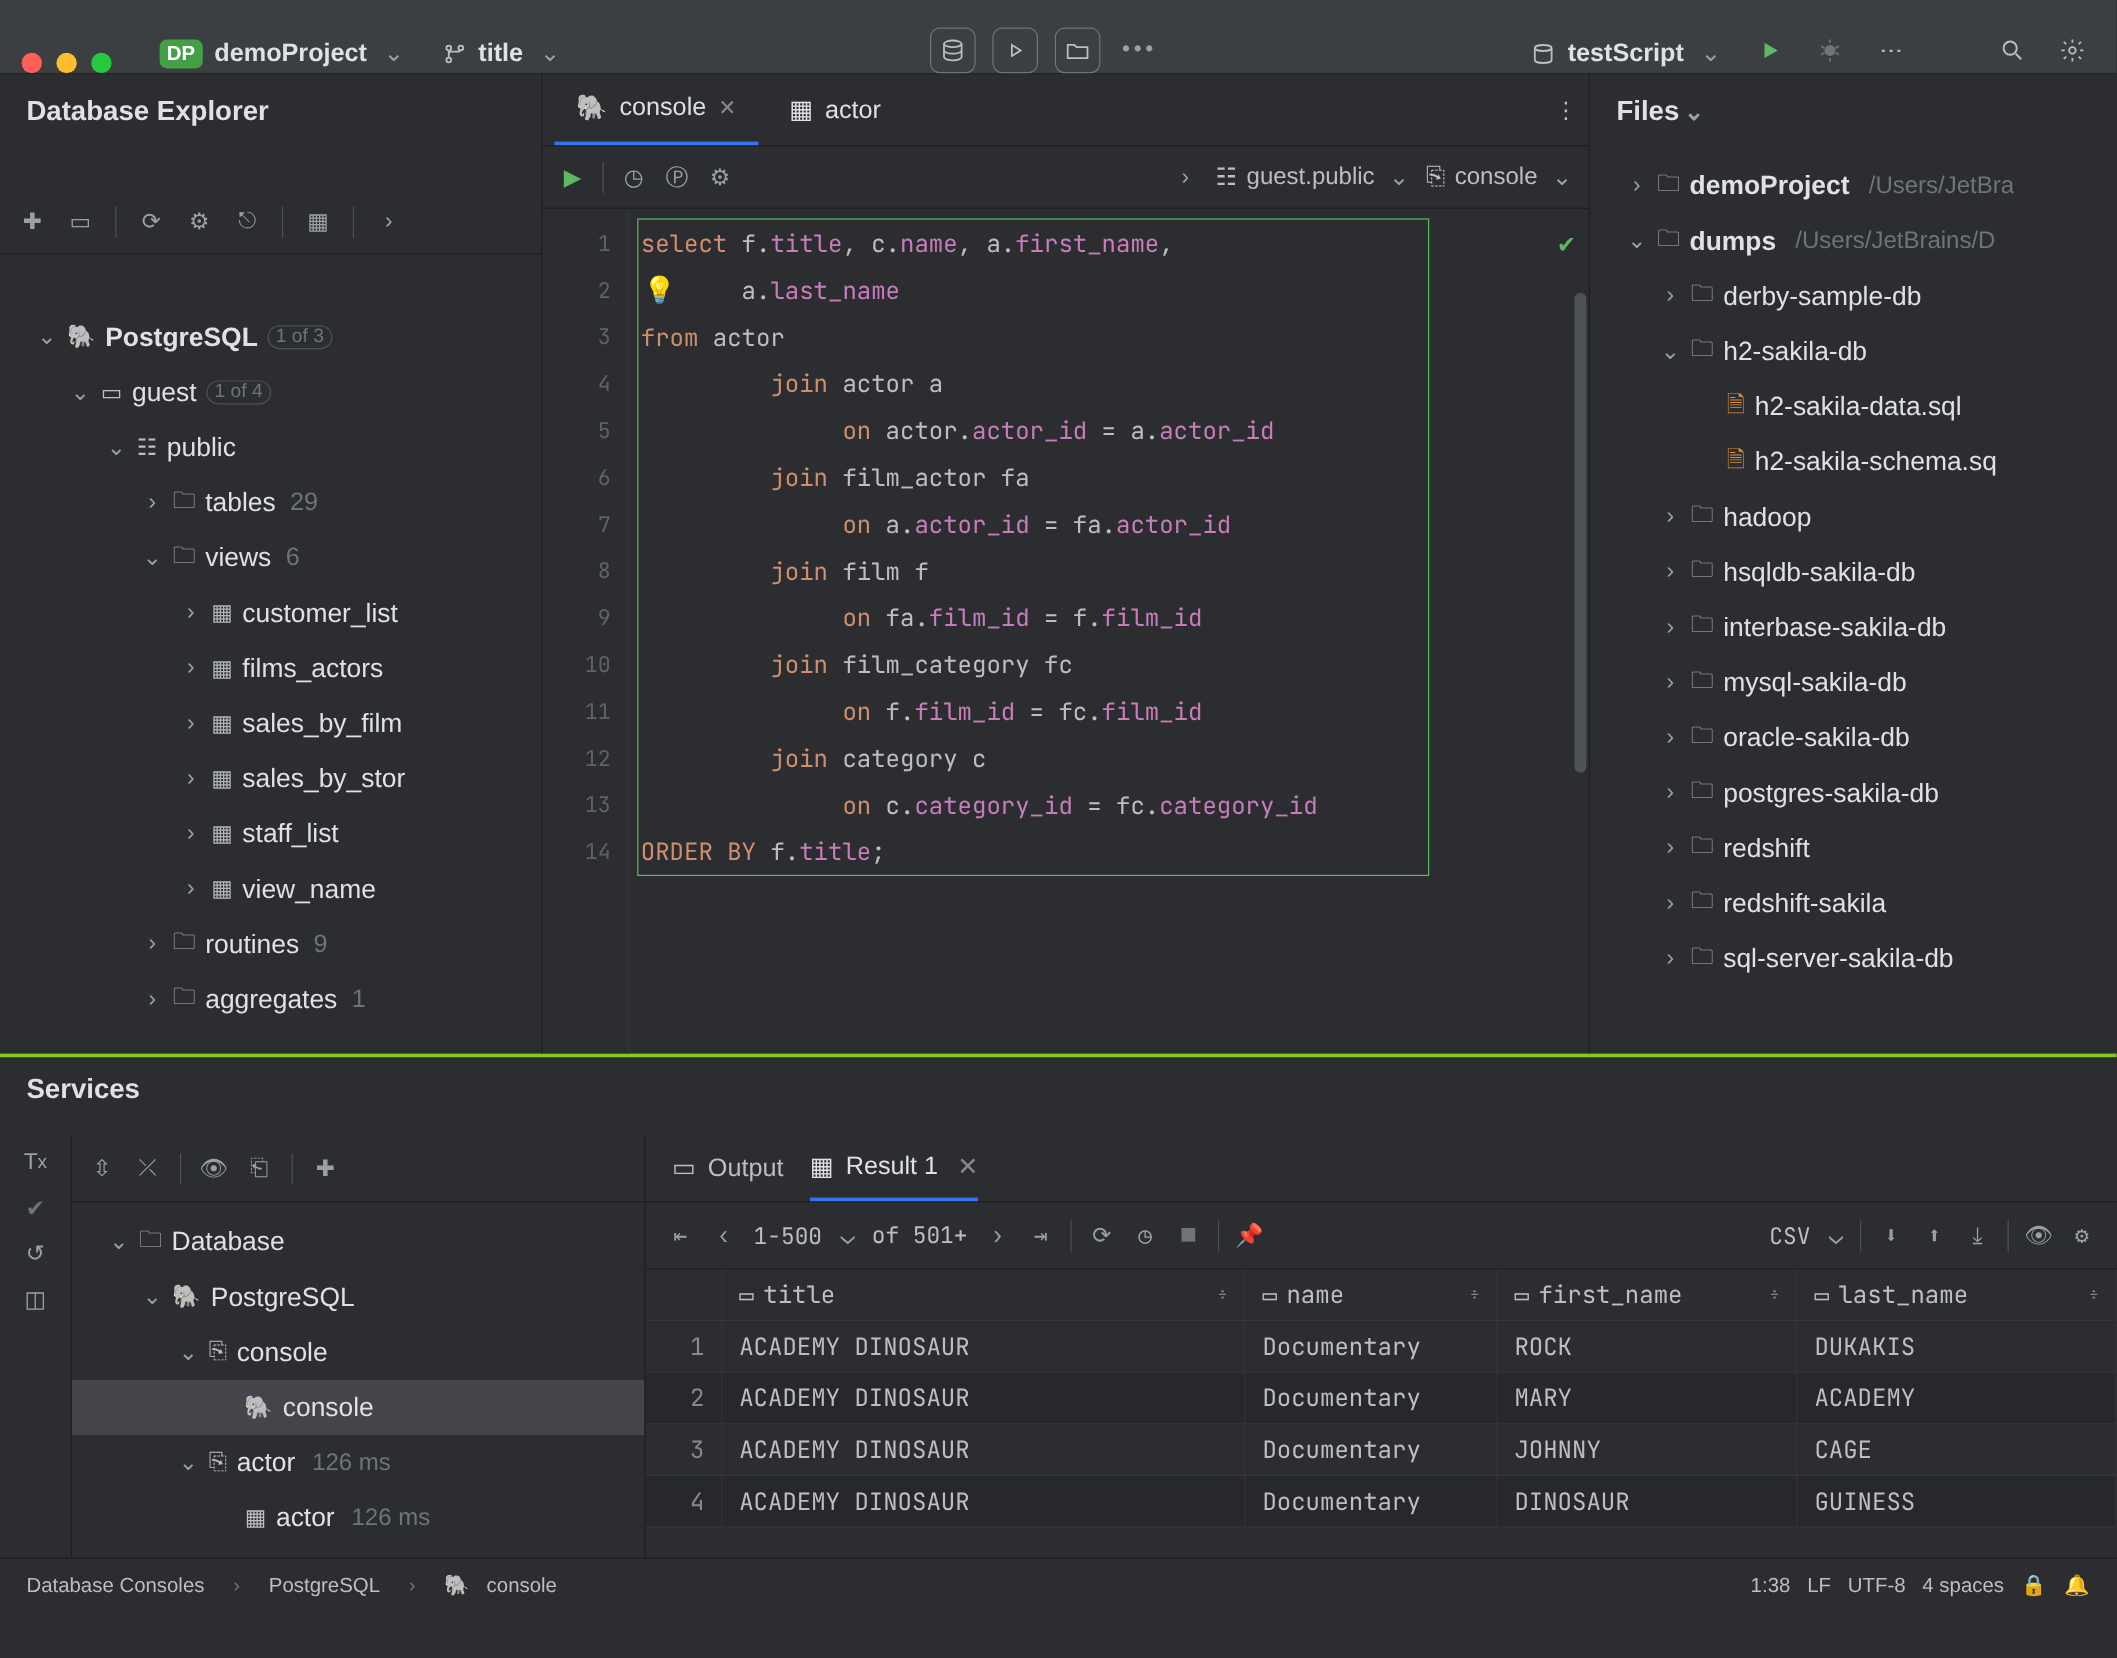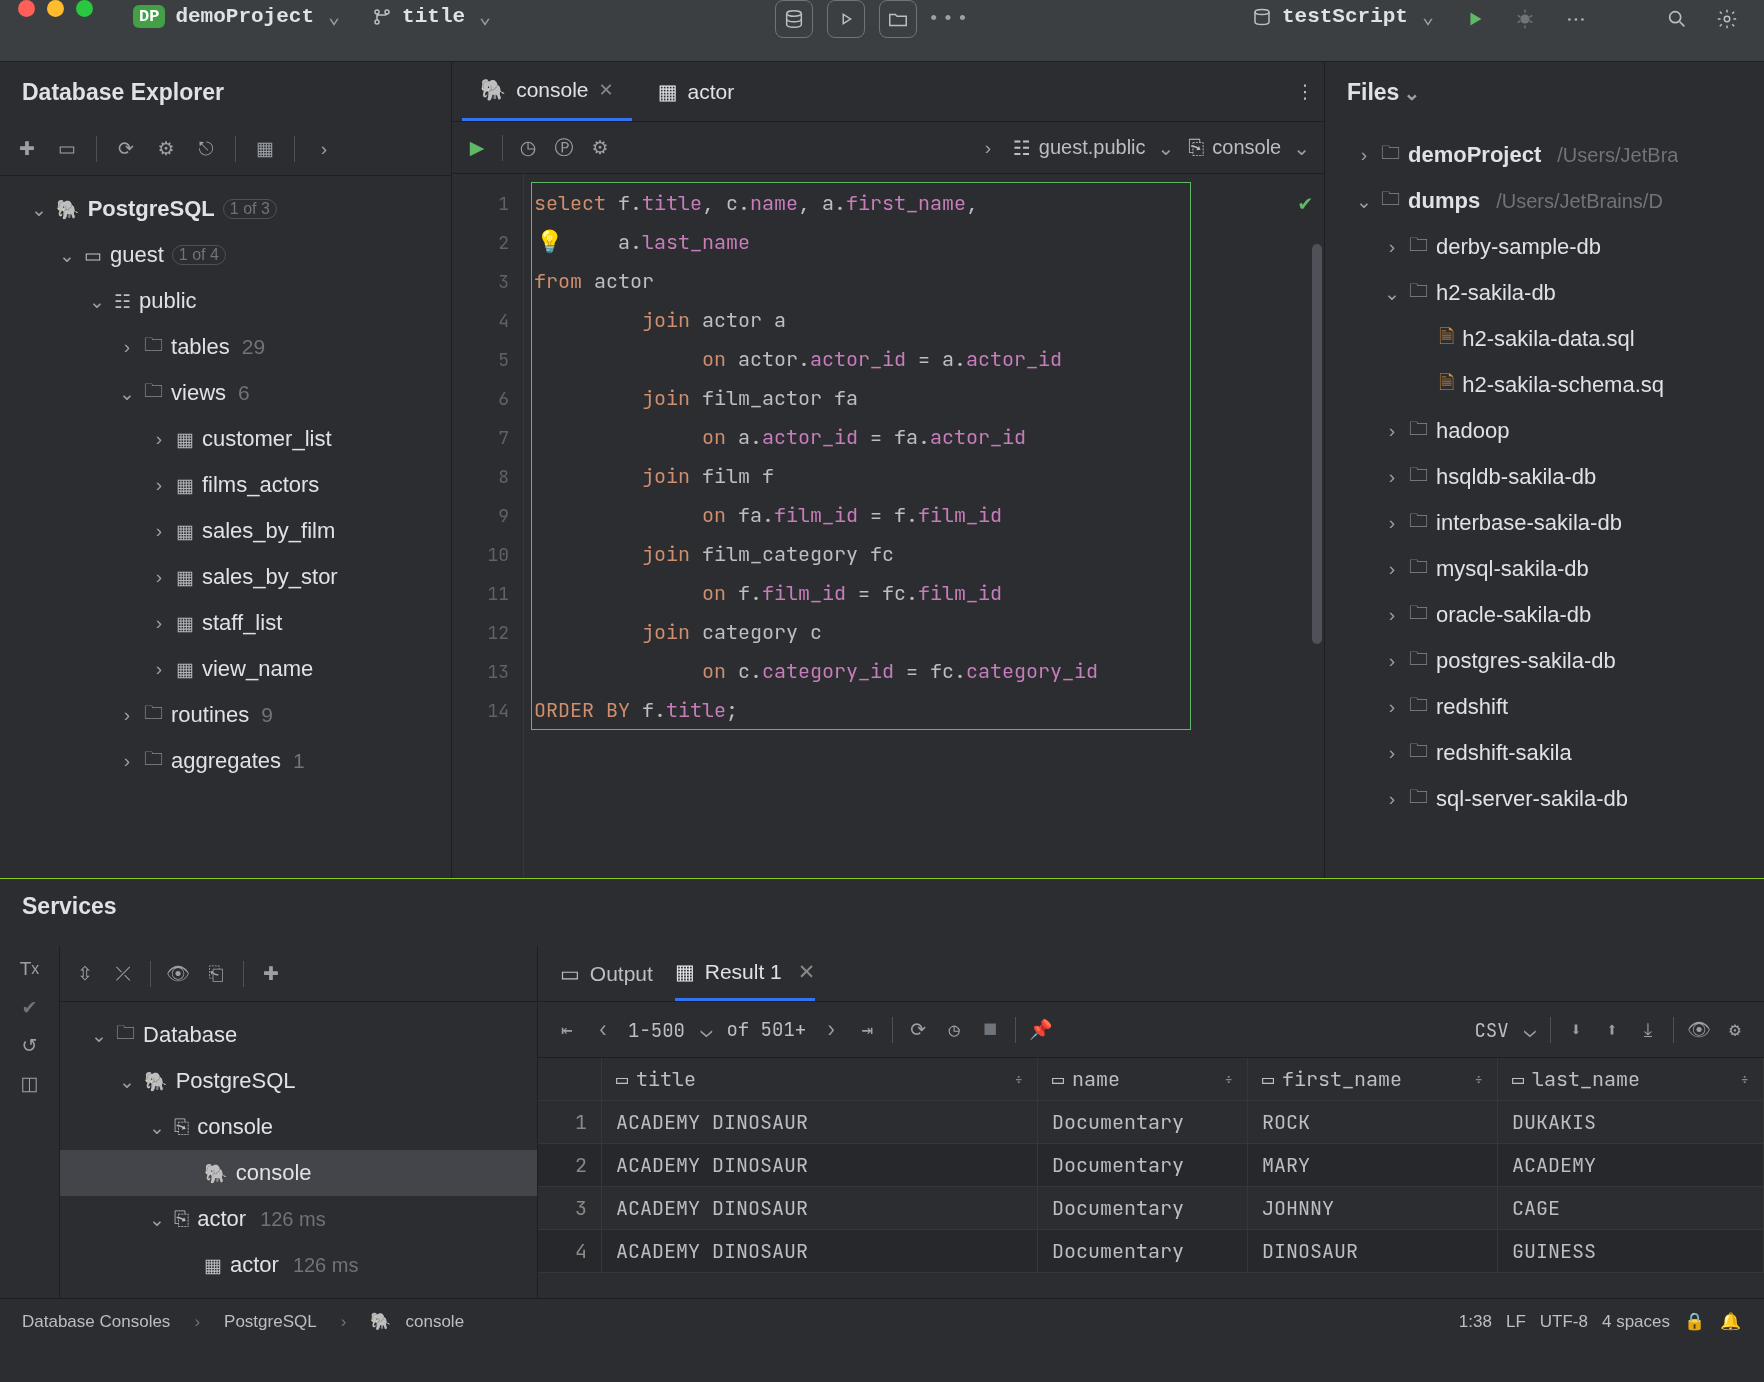--- a/index.html
+++ b/index.html
@@ -10,25 +10,24 @@
   color: #bcbec4;
   font-size: 19px;
 }
 .mono { font-family: "JetBrains Mono", "Menlo", "Consolas", monospace; }
 
 
 .titlebar {
   height: 62px;
   background: #3c3f41;
   display: flex;
-  align-items: flex-start;
+  align-items: flex-end;
   padding: 0 18px;
   gap: 12px;
   border-bottom: 1px solid #1e1f22;
-  font-family: Liberation Mono, monospace;
 }
 .traffic { display: flex; gap: 12px; margin-right: 18px; }
 .traffic span { width: 17px; height: 17px; border-radius: 50%; }
 .tl-close { background: #ff5f57; }
 .tl-min   { background: #febc2e; }
 .tl-max   { background: #28c840; }
 .proj-badge {
   background: #43a047; color: #fff; font-weight: 700;
   padding: 2px 6px; border-radius: 6px; font-size: 17px;
 }
@@ -42,21 +41,21 @@
   color: #bcbec4;
 }
 .tb-center { display: flex; gap: 14px; }
 .tb-iconbtn.outlined { border: 1.5px solid #6f737a; }
 .tb-iconbtn svg { width: 22px; height: 22px; }
 .run-triangle { fill: #5fb865; }
 .debug-icon { fill: #6f737a; }
 
 
 .app-body { display: flex; height: 816px; }
-.col-left  { width: 452px; border-right: 1px solid #1e1f22; display: flex; flex-direction: column; }
+.col-left  { width: 452px; border-right: 1px solid #1e1f22; display: flex; flex-direction: column; gap: 36px; }
 .col-mid   { flex: 1; display: flex; flex-direction: column; min-width: 0; }
 .col-right { width: 440px; border-left: 1px solid #1e1f22; }
 
 
 .panel-head {
   height: 60px; display: flex; align-items: center;
   padding: 0 22px; font-size: 23px; font-weight: 700; color: #dfe1e5;
 }
 .panel-toolbar {
   height: 54px; display: flex; align-items: center; gap: 18px;
@@ -125,21 +124,21 @@
   position: absolute; left: 7px; top: 8px; width: 660px; height: 548px;
   border: 1px solid #5fb865; pointer-events: none;
 }
 .check { position: absolute; right: 12px; top: 14px; color: #5fb865; font-size: 22px; }
 .ed-scroll { position: absolute; right: 2px; top: 70px; width: 10px; height: 400px; background: #4e5157; border-radius: 5px; }
 
 
 .files-path { color: #6f737a; font-size: 20px; margin-left: 8px; overflow: hidden; text-overflow: clip; white-space: nowrap; }
 
 
-.services { height: 420px; border-top: 1px solid #84cc16; display: flex; flex-direction: column; gap: 12px; }
+.services { height: 420px; border-top: 3px solid #84cc16; display: flex; flex-direction: column; gap: 12px; }
 .svc-body { flex: 1; display: flex; }
 .svc-rail {
   width: 60px; border-right: 1px solid #1e1f22;
   display: flex; flex-direction: column; align-items: center; gap: 16px; padding-top: 12px;
 }
 .svc-left {
   width: 478px; border-right: 1px solid #1e1f22;
   display: flex; flex-direction: column;
 }
 .svc-toolbar { height: 56px; display: flex; align-items: center; gap: 16px; padding: 0 14px; border-bottom: 1px solid #1e1f22; }

